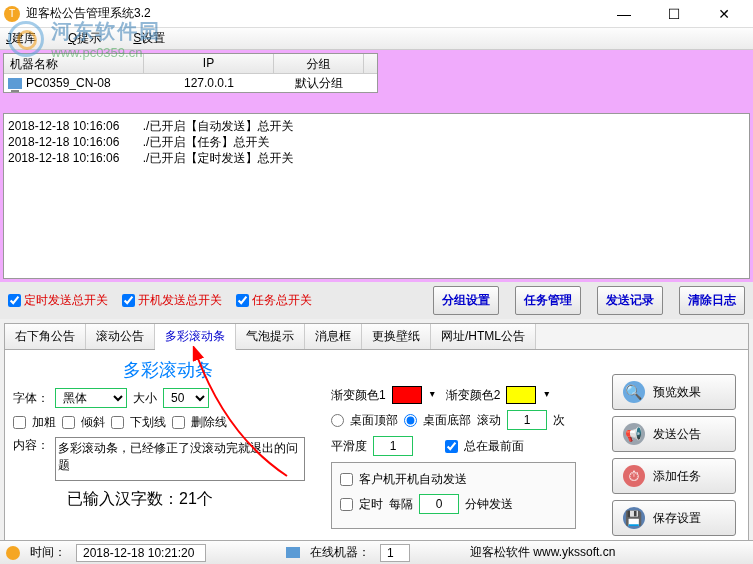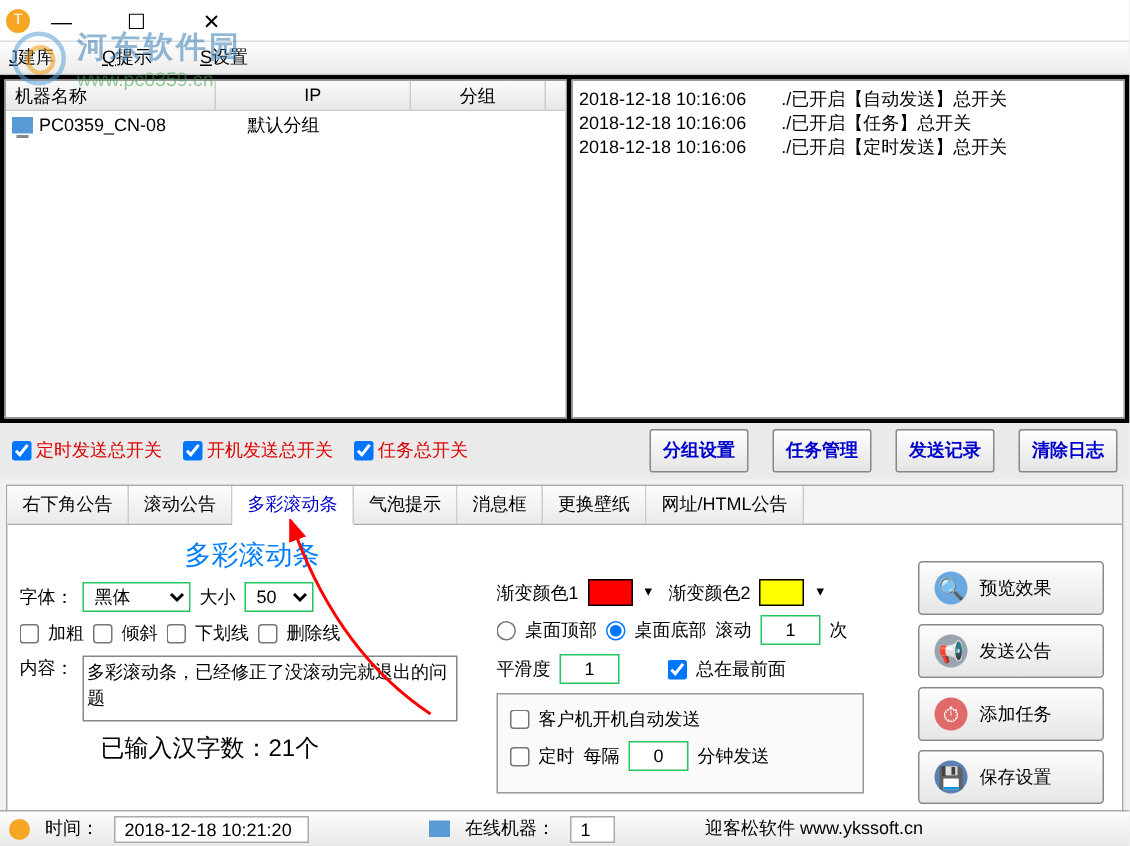--- a/index.html
+++ b/index.html
@@ -16,21 +16,21 @@
     .watermark-logo { display: inline-block; width: 36px; height: 36px; border: 3px solid #5aa3d8; border-radius: 50%; position: relative; vertical-align: middle; }
     .watermark-logo::before { content: ""; position: absolute; width: 14px; height: 14px; border: 3px solid #f39c12; border-radius: 50%; top: 6px; left: 6px; }
     .watermark-text { display: inline-block; vertical-align: middle; margin-left: 4px; }
     .watermark-cn { color: #3a7fb5; font-size: 20px; font-weight: bold; letter-spacing: 2px; }
     .watermark-url { color: #3fa64f; font-size: 13px; }
     
     .menubar { height: 22px; background: linear-gradient(#fdfdfd, #ececec); display: flex; align-items: center; padding: 0 6px; gap: 32px; border-bottom: 1px solid #ccc; }
     .menu-item { cursor: pointer; }
     .menu-item .u { text-decoration: underline; }
     
-    .main-area { display: flex; height: 232px; padding: 3px; gap: 3px; background: #000000; }
+    .main-area { display: flex; height: 232px; padding: 3px; gap: 20px; background: #f0abfc; flex-direction: column; }
     
     .left-panel { width: 375px; background: #fff; border: 1px solid #999; display: flex; flex-direction: column; }
     .grid-header { display: flex; background: linear-gradient(#f9f9f9, #e8e8e8); border-bottom: 1px solid #ccc; height: 20px; }
     .grid-header div { padding: 2px 6px; border-right: 1px solid #ccc; }
     .col-name { width: 140px; }
     .col-ip { width: 130px; text-align: center; }
     .col-group { width: 90px; text-align: center; }
     .grid-row { display: flex; height: 18px; align-items: center; }
     .grid-row .cell-name { width: 140px; padding-left: 4px; display: flex; align-items: center; gap: 4px; }
     .grid-row .cell-ip { width: 130px; text-align: center; }
@@ -90,20 +90,21 @@
 <div class="watermark">
   <span class="watermark-logo"></span>
   <span class="watermark-text">
     <div class="watermark-cn">河东软件园</div>
     <div class="watermark-url">www.pc0359.cn</div>
   </span>
 </div>
 
 <div class="titlebar">
   <span class="titlebar-icon"></span>
+  <span class="titlebar-title">迎客松公告管理系统3.2</span>
   <div class="win-controls">
     <span class="win-btn">—</span>
     <span class="win-btn">☐</span>
     <span class="win-btn">✕</span>
   </div>
 </div>
 
 <div class="menubar">
   <span class="menu-item"><span class="u">J</span>建库</span>
   <span class="menu-item"><span class="u">Q</span>提示</span>
@@ -115,20 +116,21 @@
     <div class="grid-header">
       <div class="col-name">机器名称</div>
       <div class="col-ip">IP</div>
       <div class="col-group">分组</div>
     </div>
     <div class="grid-row">
       <div class="cell-name">
           <span class="pc-icon"></span>
           <span>PC0359_CN-08</span>
         </div>
+      <div class="cell-ip">127.0.0.1</div>
       <div class="cell-group">默认分组</div>
     </div>
   </div>
   <div class="right-panel">
     <div class="log-row">2018-12-18 10:16:06       ./已开启【自动发送】总开关</div>
     <div class="log-row">2018-12-18 10:16:06       ./已开启【任务】总开关</div>
     <div class="log-row">2018-12-18 10:16:06       ./已开启【定时发送】总开关</div>
   </div>
 </div>
 

